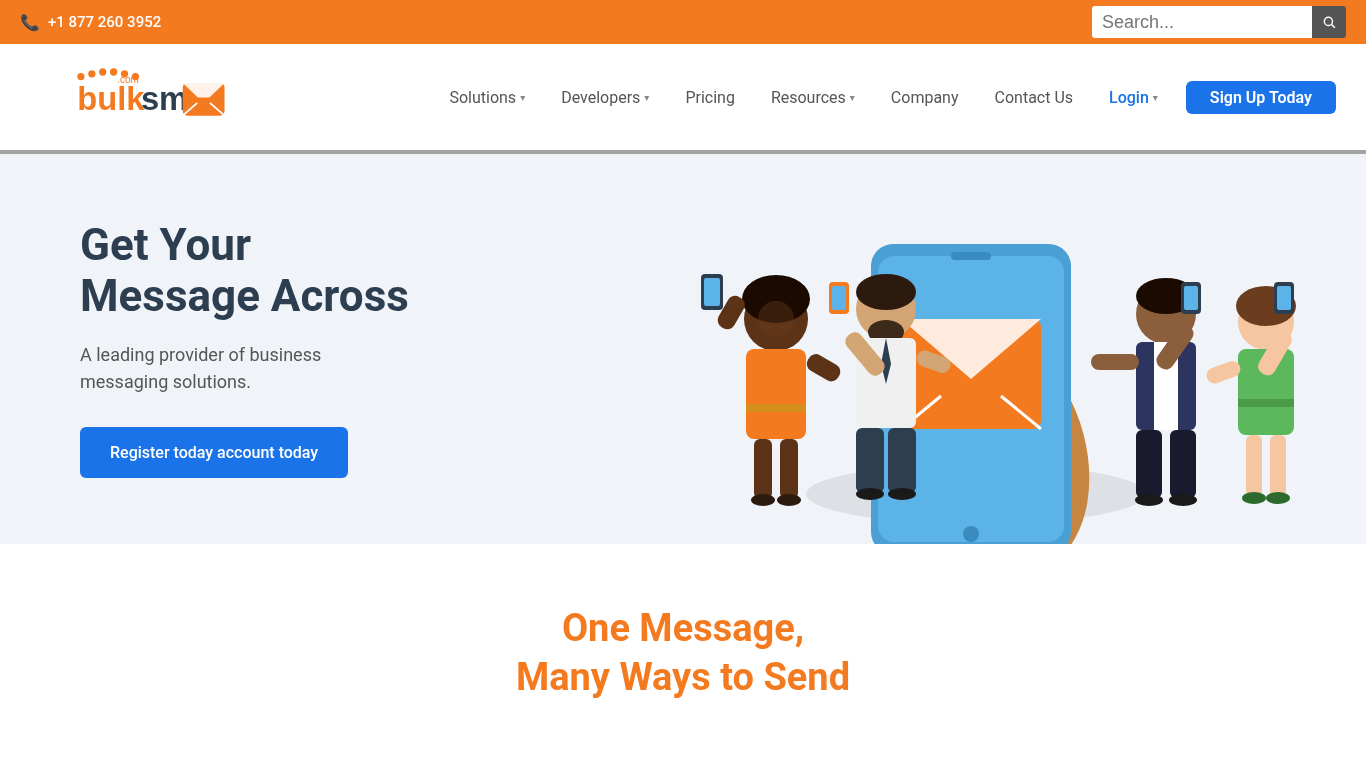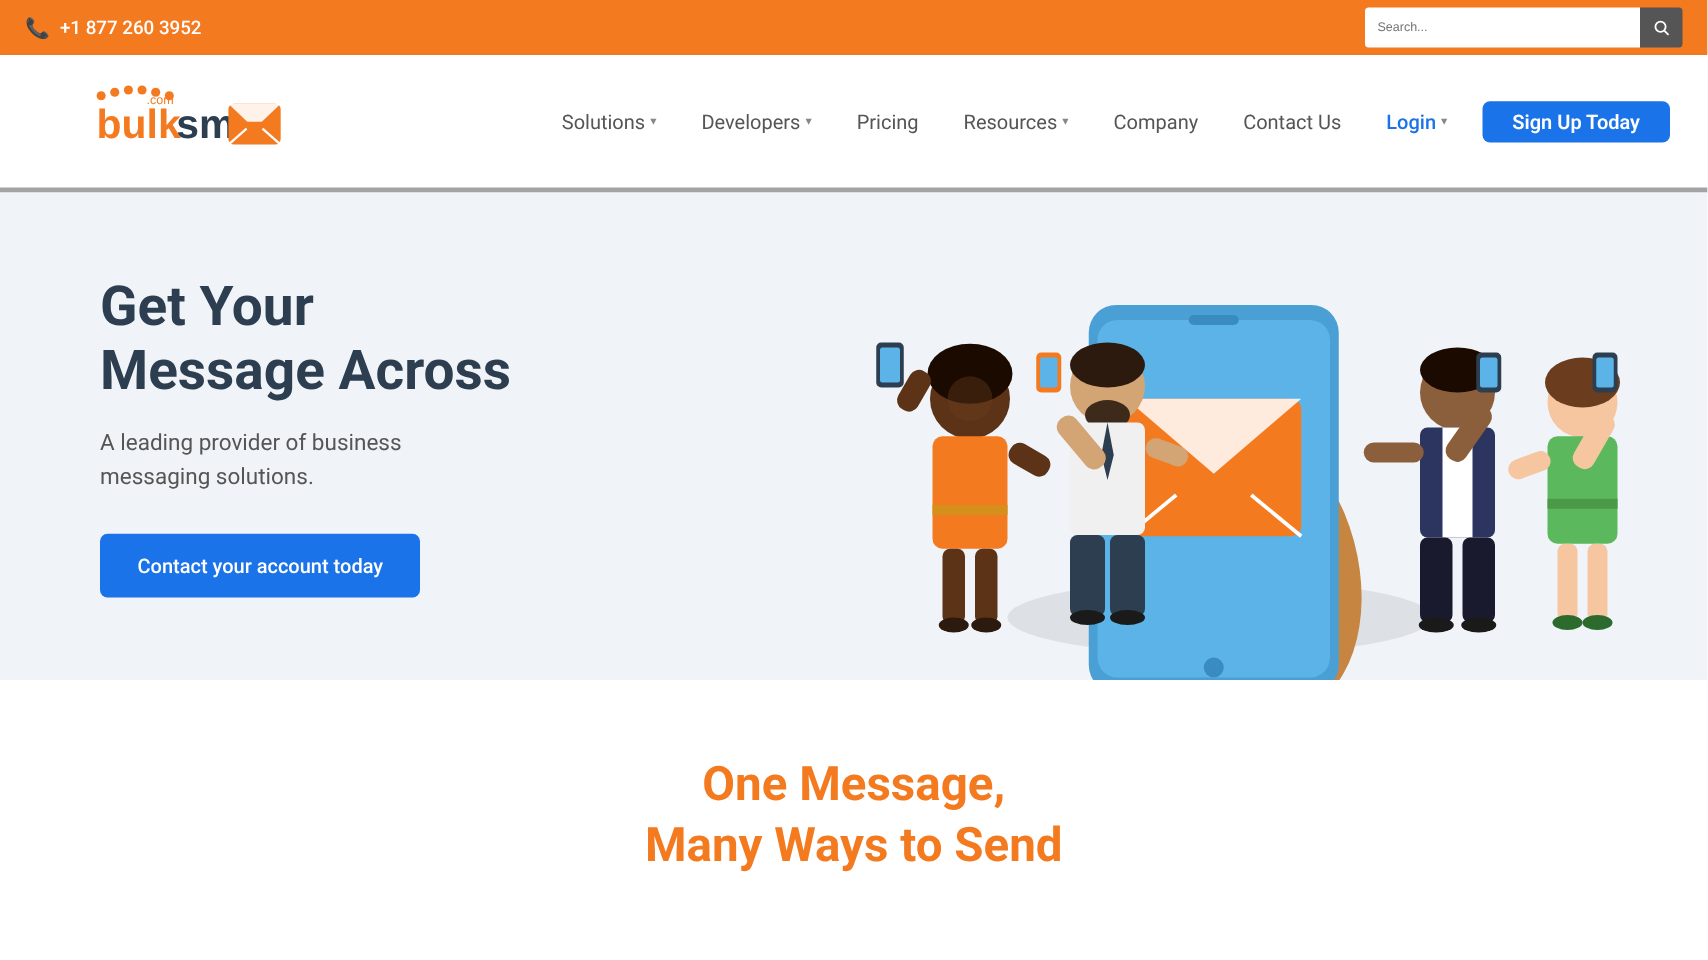--- a/index.html
+++ b/index.html
@@ -27,21 +27,21 @@
       display: flex;
       align-items: center;
       gap: 0;
     }
     .search-input {
       height: 32px;
       width: 220px;
       padding: 0 10px;
       border: none;
       border-radius: 3px 0 0 3px;
-      font-size: 10px;
+      font-size: 18px;
       outline: none;
       color: #737373;
     }
     .search-btn {
       background: #555;
       border: none;
       height: 32px;
       width: 34px;
       display: flex;
       align-items: center;
@@ -264,21 +264,21 @@
 <section class="hero">
   <div class="hero-content">
     <h1 class="hero-title">
       <span>Get Your</span><br>
       <span>Message Across</span>
     </h1>
     <p class="hero-subtitle">
       A leading provider of business<br>messaging solutions.
     </p>
     <a href="#" class="register-btn">
-      <span>Contact your account today</span>
+      <span>Register today account today</span>
     </a>
   </div>
 
   <div class="hero-illustration">
     <svg width="660" height="390" viewBox="0 0 660 390">
 
       <ellipse cx="330" cy="330" rx="170" ry="30" fill="rgba(0,0,0,0.08)"></ellipse>
 
       <ellipse cx="360" cy="290" rx="80" ry="120" fill="#C68642" transform="rotate(-15,360,290)"></ellipse>
 

